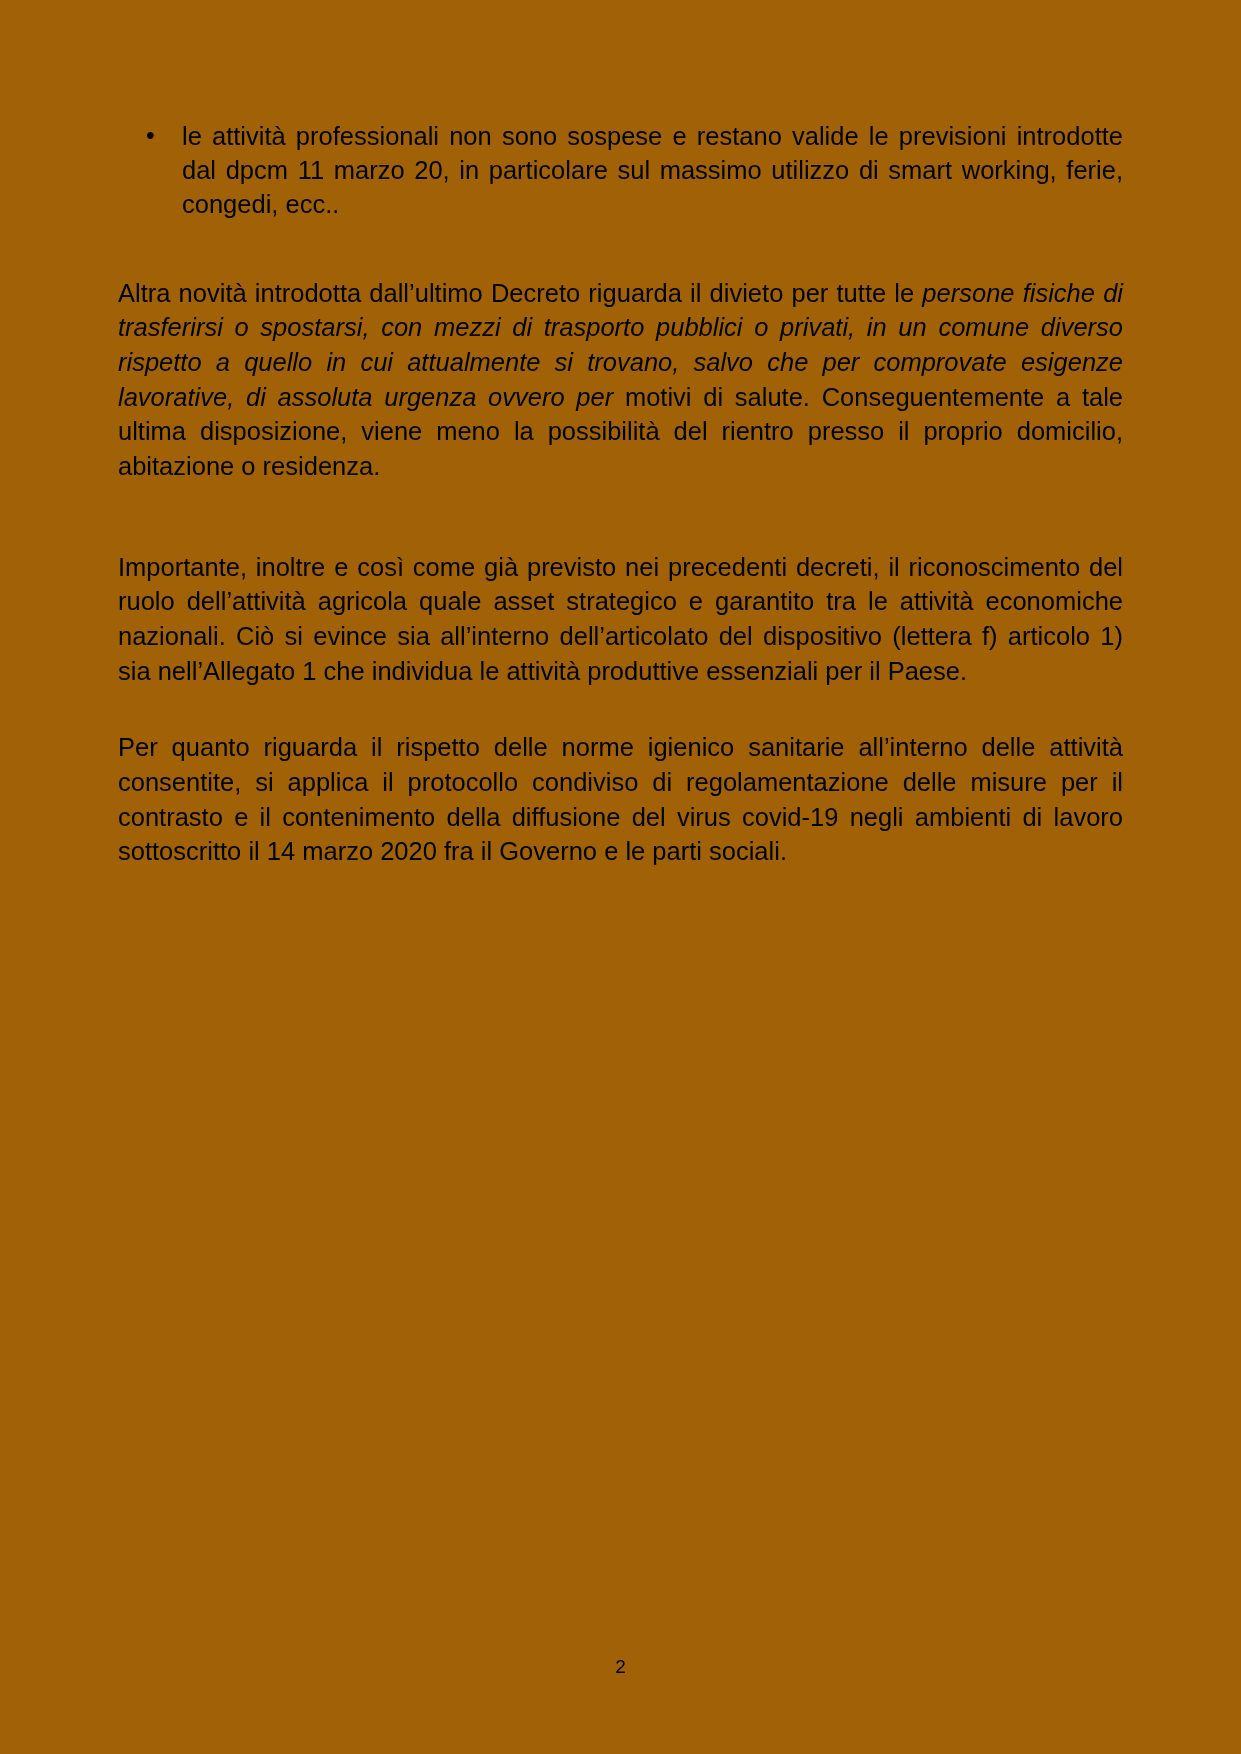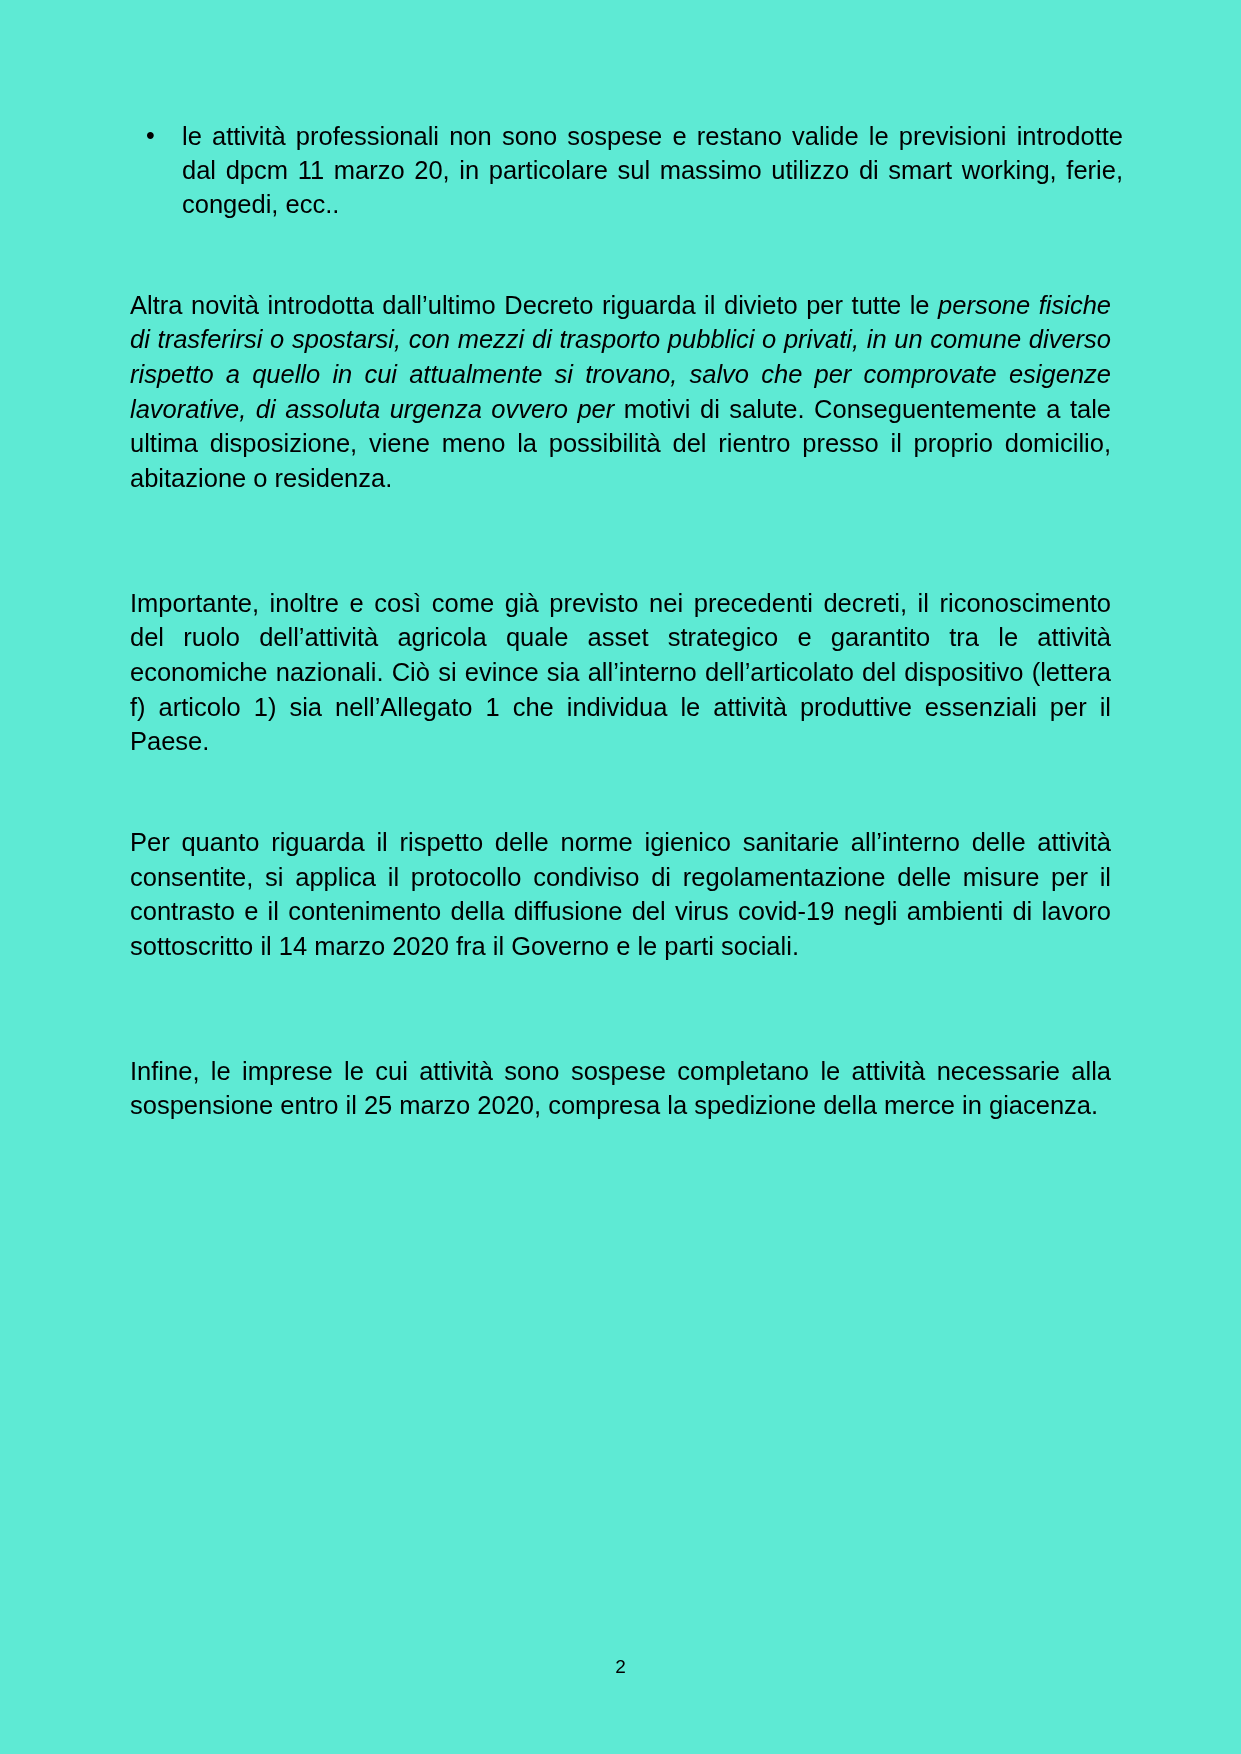--- a/index.html
+++ b/index.html
@@ -9,21 +9,21 @@
   }
   body {
     font-family: "Liberation Sans", sans-serif;
     color: #000000;
   }
   .page {
     position: relative;
     width: 1241px;
     height: 1754px;
     margin: 0 auto;
-    background: #5eead4;
+    background: #a16207;
     box-sizing: border-box;
     padding: 120px 118px 40px 118px;
   }
   .content {
     width: 1005px;
   }
   ul.bullets {
     list-style: none;
     margin: 0;
     padding: 0;
@@ -43,21 +43,21 @@
     left: 28px;
     top: -1px;
     font-size: 25px;
     line-height: 1.33;
   }
   p.para {
     font-size: 25.5px;
     line-height: 1.36;
     text-align: justify;
     text-justify: inter-word;
-    margin: 12px;
+    margin: 0;
   }
   .gap-lg { height: 52px; }
   .gap-xl { height: 66px; }
   .gap-md { height: 42px; }
   em.it {
     font-style: italic;
   }
   .page-number {
     position: absolute;
     left: 0;
@@ -87,18 +87,17 @@
     <div class="gap-xl"></div>
 
     <p class="para">Importante, inoltre e così come già previsto nei precedenti decreti, il riconoscimento del ruolo dell’attività agricola quale asset strategico e garantito tra le attività economiche nazionali. Ciò si evince sia all’interno dell’articolato del dispositivo (lettera f) articolo 1) sia nell’Allegato 1 che individua le attività produttive essenziali per il Paese.</p>
 
     <div class="gap-md"></div>
 
     <p class="para">Per quanto riguarda il rispetto delle norme igienico sanitarie all’interno delle attività consentite, si applica il protocollo condiviso di regolamentazione delle misure per il contrasto e il contenimento della diffusione del virus covid-19 negli ambienti di lavoro sottoscritto il 14 marzo 2020 fra il Governo e le parti sociali.</p>
 
     <div class="gap-xl"></div>
 
-    <p class="para">Infine, le imprese le cui attività sono sospese completano le attività necessarie alla sospensione entro il 25 marzo 2020, compresa la spedizione della merce in giacenza.</p>
 
   </div>
 
   <div class="page-number">2</div>
 </div>
 
 </body></html>

